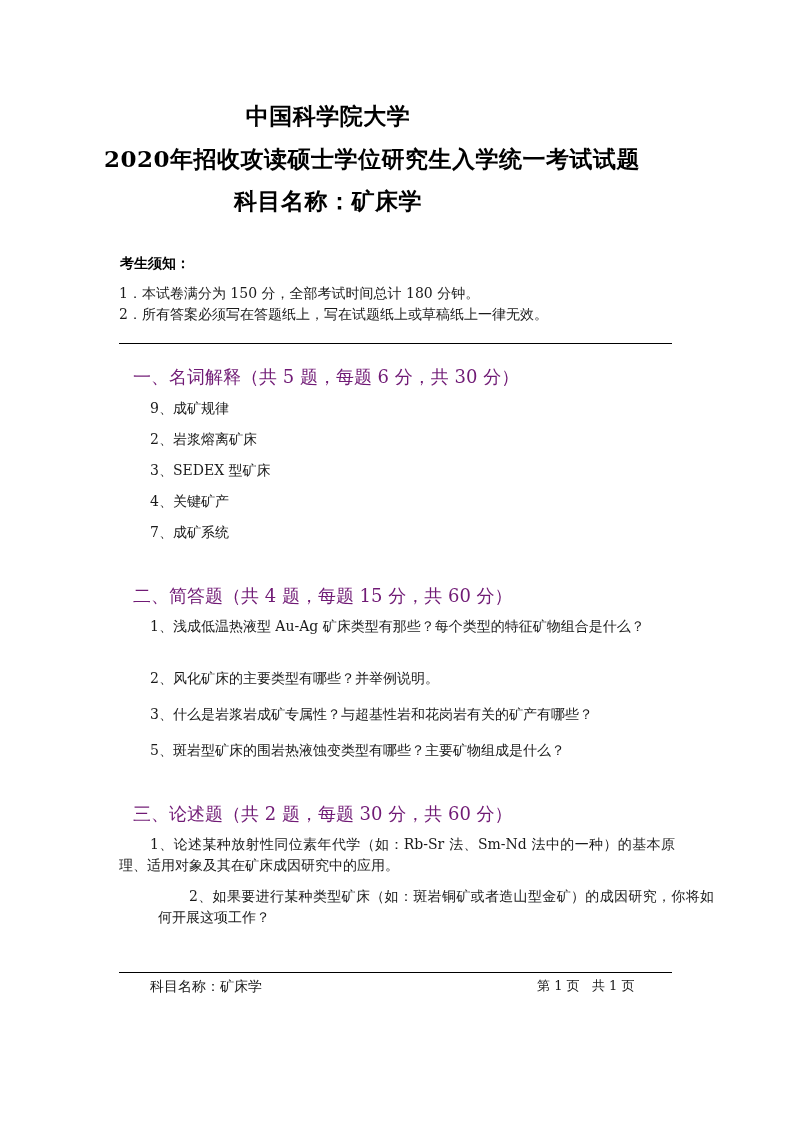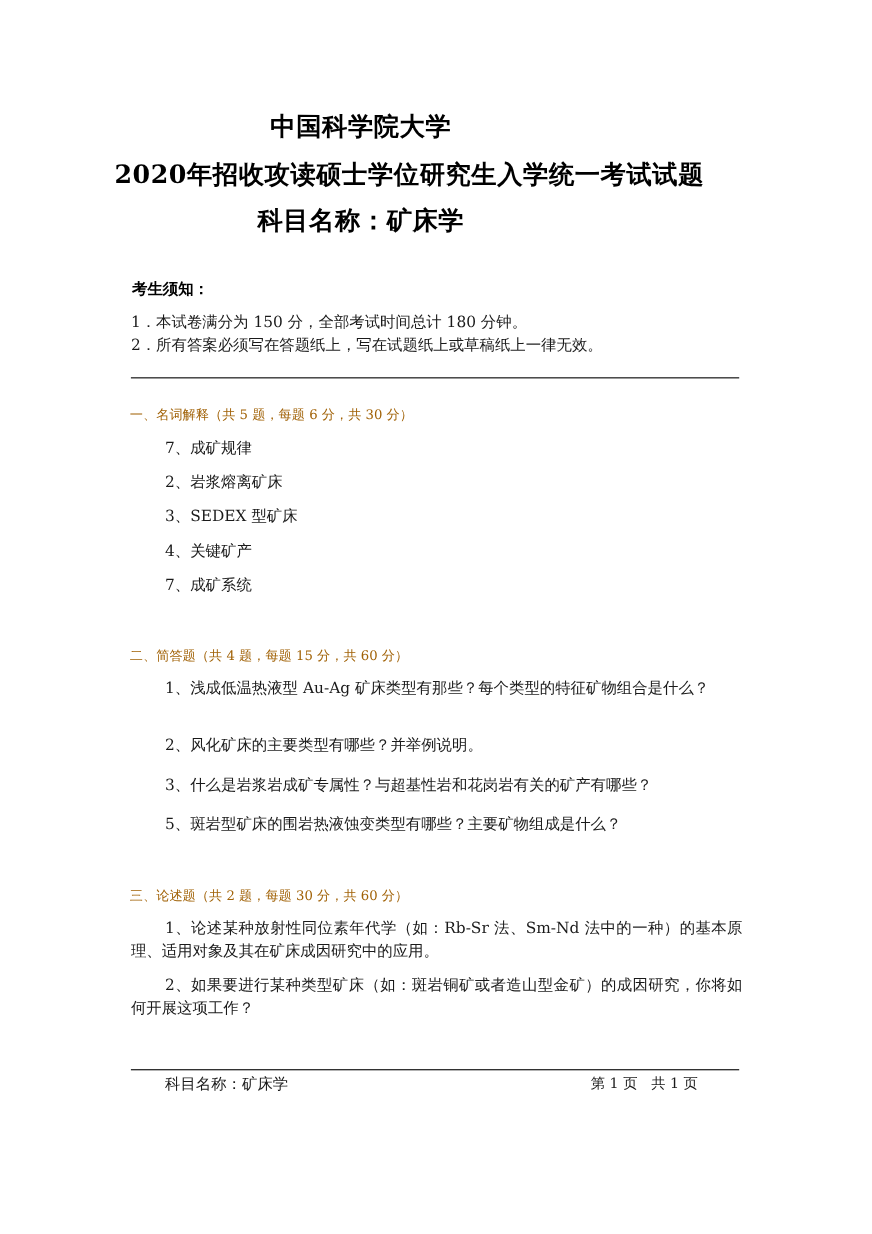--- a/index.html
+++ b/index.html
@@ -59,24 +59,24 @@
       left: 119px;
       width: 553px;
       height: 1px;
       background: #000;
     }
     .rule-top { top: 343px; }
     .rule-footer { top: 972px; }
 
     .section-heading {
       position: absolute;
-      left: 118px;
-      font-size: 12px;
+      left: 133px;
+      font-size: 18px;
       line-height: 20px;
-      color: #a16207;
+      color: #701a75;
     }
     .item {
       position: absolute;
       left: 150px;
       font-size: 14px;
       line-height: 20px;
       color: #1a1a1a;
     }
     .para {
       position: absolute;
@@ -115,33 +115,33 @@
   <div class="title t2">2020年招收攻读硕士学位研究生入学统一考试试题</div>
   <div class="title t3">科目名称：矿床学</div>
 
   <div class="notice-heading">考生须知：</div>
   <div class="notice-line n1">1．本试卷满分为 150 分，全部考试时间总计 180 分钟。</div>
   <div class="notice-line n2">2．所有答案必须写在答题纸上，写在试题纸上或草稿纸上一律无效。</div>
 
   <div class="rule rule-top"></div>
 
   <div class="section-heading" style="top:367px;">一、名词解释（共 5 题，每题 6 分，共 30 分）</div>
-  <div class="item" style="top:398px;">7、成矿规律</div>
+  <div class="item" style="top:398px;">9、成矿规律</div>
   <div class="item" style="top:429px;">2、岩浆熔离矿床</div>
   <div class="item" style="top:460px;">3、SEDEX 型矿床</div>
   <div class="item" style="top:491px;">4、关键矿产</div>
   <div class="item" style="top:522px;">7、成矿系统</div>
 
   <div class="section-heading" style="top:586px;">二、简答题（共 4 题，每题 15 分，共 60 分）</div>
   <div class="para" style="top:616px;">1、浅成低温热液型 Au-Ag 矿床类型有那些？每个类型的特征矿物组合是什么？</div>
   <div class="para" style="top:668px;">2、风化矿床的主要类型有哪些？并举例说明。</div>
   <div class="para" style="top:704px;">3、什么是岩浆岩成矿专属性？与超基性岩和花岗岩有关的矿产有哪些？</div>
   <div class="para" style="top:740px;">5、斑岩型矿床的围岩热液蚀变类型有哪些？主要矿物组成是什么？</div>
 
   <div class="section-heading" style="top:804px;">三、论述题（共 2 题，每题 30 分，共 60 分）</div>
   <div class="para" style="top:834px;">1、论述某种放射性同位素年代学（如：Rb-Sr 法、Sm-Nd 法中的一种）的基本原理、适用对象及其在矿床成因研究中的应用。</div>
-  <div class="para" style="top:886px;">2、如果要进行某种类型矿床（如：斑岩铜矿或者造山型金矿）的成因研究，你将如何开展这项工作？</div>
+  <div class="para" style="top:886px;margin-left:39px;">2、如果要进行某种类型矿床（如：斑岩铜矿或者造山型金矿）的成因研究，你将如何开展这项工作？</div>
 
   <div class="rule rule-footer"></div>
   <div class="footer-left">科目名称：矿床学</div>
   <div class="footer-right">第 1 页   共 1 页</div>
 
 </div>
 
 </body></html>

